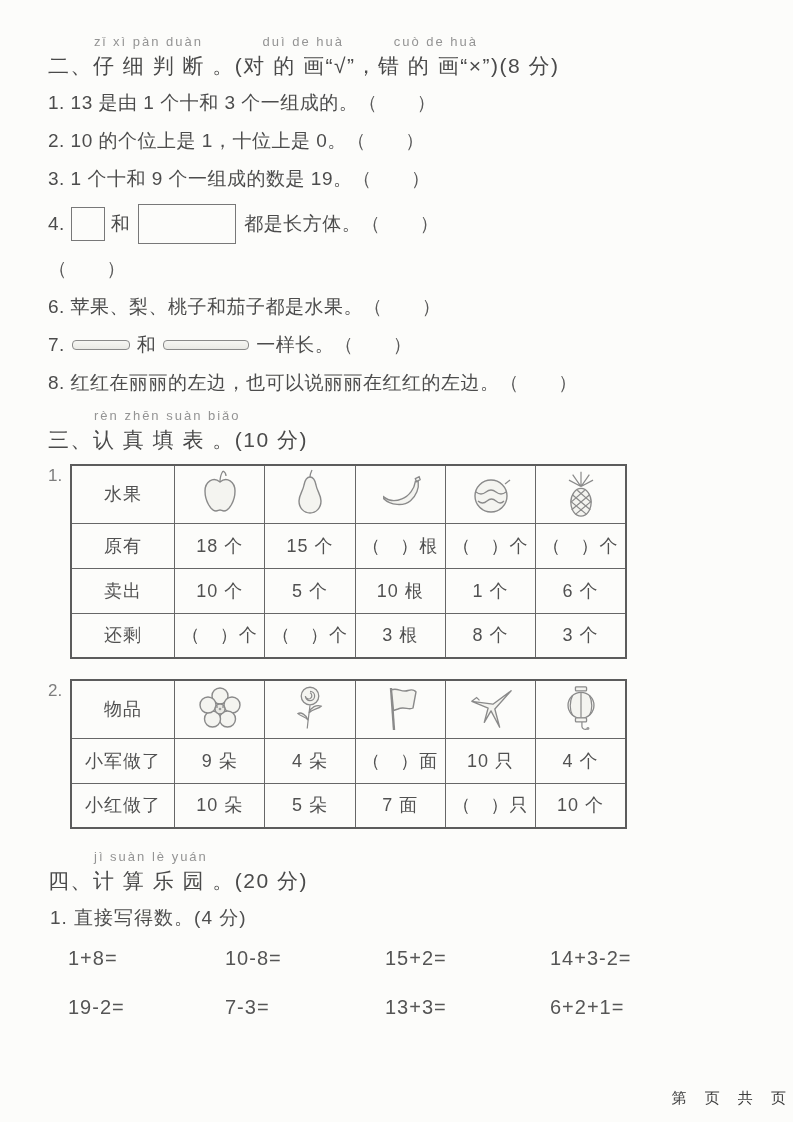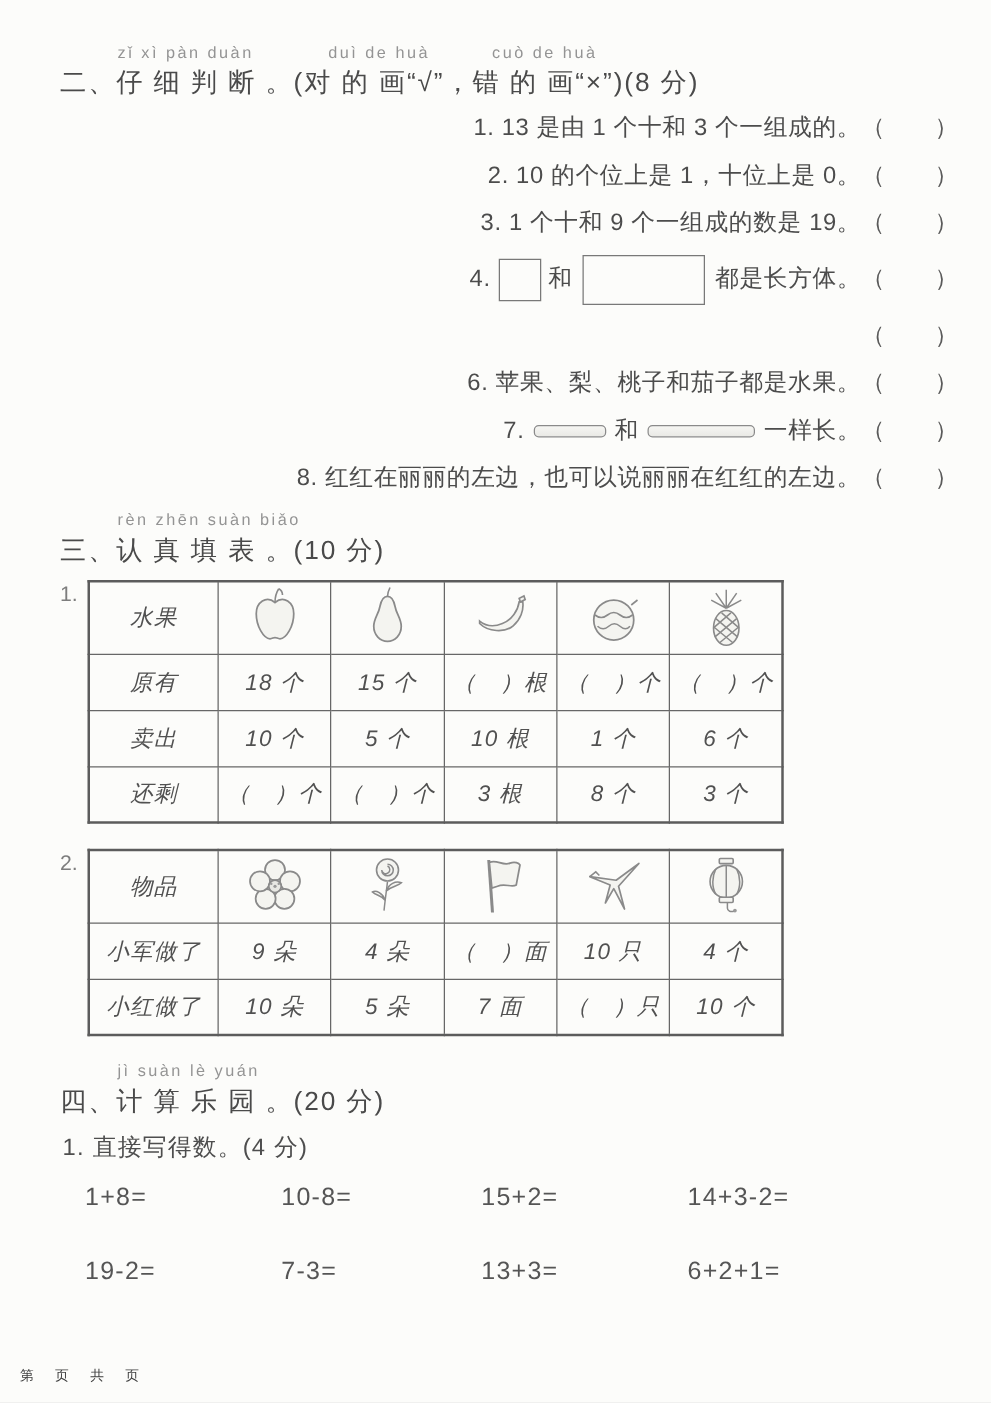--- a/index.html
+++ b/index.html
@@ -11,48 +11,48 @@
     color:#4c4c4c;
   }
   
   .pinyin-row{font-size:13px;color:#949494;height:17px;white-space:nowrap;}
   .pin-seg{display:inline-block;letter-spacing:2px;}
   
   .sec-heading{font-size:21px;color:#4a4a4a;letter-spacing:1.5px;margin:1px 0 10px 0;font-weight:500;}
   .sub-heading{font-size:19px;color:#4e4e4e;margin:6px 0 4px 2px;letter-spacing:1px;}
   
   .judge-list{margin-top:4px;}
-  .judge-item{display:flex;justify-content:flex-end;align-items:center;
+  .judge-item{display:flex;justify-content:flex-start;align-items:center;
     font-size:19px;line-height:26px;margin-bottom:12px;letter-spacing:0.5px;}
   .item-left{display:inline-flex;align-items:center;gap:4px;flex-wrap:nowrap;}
   .paren{margin-right:2px;white-space:pre;color:#5a5a5a;}
   .box-small{display:inline-block;width:32px;height:32px;border:1.6px solid #787878;background:#fcfcfa;margin:0 2px;}
   .box-large{display:inline-block;width:96px;height:38px;border:1.6px solid #787878;background:#fcfcfa;margin:0 4px;}
   .stick{display:inline-block;height:8px;border:1.2px solid #8a8a8a;border-radius:4px;
     background:linear-gradient(#f6f6f3,#e9e9e5);margin:0 3px;vertical-align:middle;}
   .stick-short{width:56px;}
   .stick-long{width:84px;}
   
   .table-block{display:flex;align-items:flex-start;margin:6px 0 20px 0;}
   .tbl-label{width:22px;color:#7d7d7d;font-size:17px;padding-top:2px;flex:none;}
-  table.fill{border-collapse:collapse;table-layout:fixed;width:557px;border:2px solid #5c5c5c;font-style:italic;}
+  table.fill{border-collapse:collapse;table-layout:fixed;width:557px;border:2px solid #5c5c5c;}
   table.fill th, table.fill td{border:1px solid #676767;text-align:center;
     font-size:18px;color:#515151;padding:0;letter-spacing:1px;white-space:pre;}
   table.fill th{width:102px;font-weight:500;}
   table.fill tr{height:45px;}
   table.fill tr.icon-row{height:58px;}
   .cell-icon{display:inline-block;width:46px;height:50px;vertical-align:middle;}
   .cell-icon svg{width:100%;height:100%;}
   
   .expr-grid{display:grid;grid-template-columns:157px 160px 165px auto;
-    row-gap:36px;margin:16px 0 0 20px;font-size:20px;color:#555;letter-spacing:1px;}
+    row-gap:26px;margin:16px 0 0 20px;font-size:20px;color:#555;letter-spacing:1px;}
   .expr{white-space:nowrap;}
   
-  .footer{position:absolute;left:0;right:0;bottom:14px;text-align:left;
-    font-size:11px;color:#3d3d3d;letter-spacing:7px;margin-left:16px;}
+  .footer{position:absolute;left:0;right:0;bottom:14px;text-align:right;
+    font-size:15px;color:#3d3d3d;letter-spacing:7px;margin-left:16px;}
   .sp1{margin-left:46px;} .sp2{margin-left:56px;} .sp3{margin-left:46px;}
 </style>
 </head>
 <body>
 
 <div class="page">
 
   <div class="pinyin-row">
     <span class="pin-seg sp1">zǐ  xì  pàn  duàn</span>
     <span class="pin-seg sp2">duì  de  huà</span>

